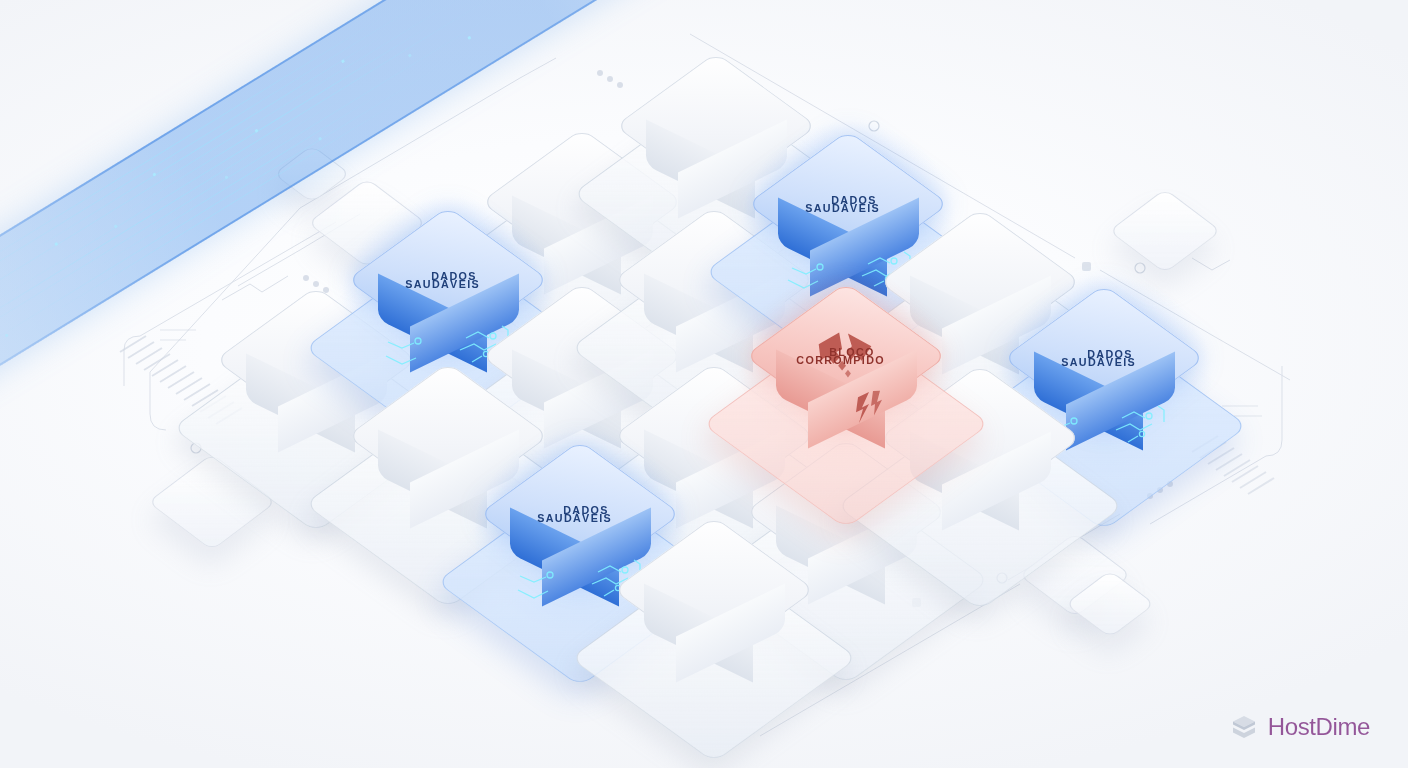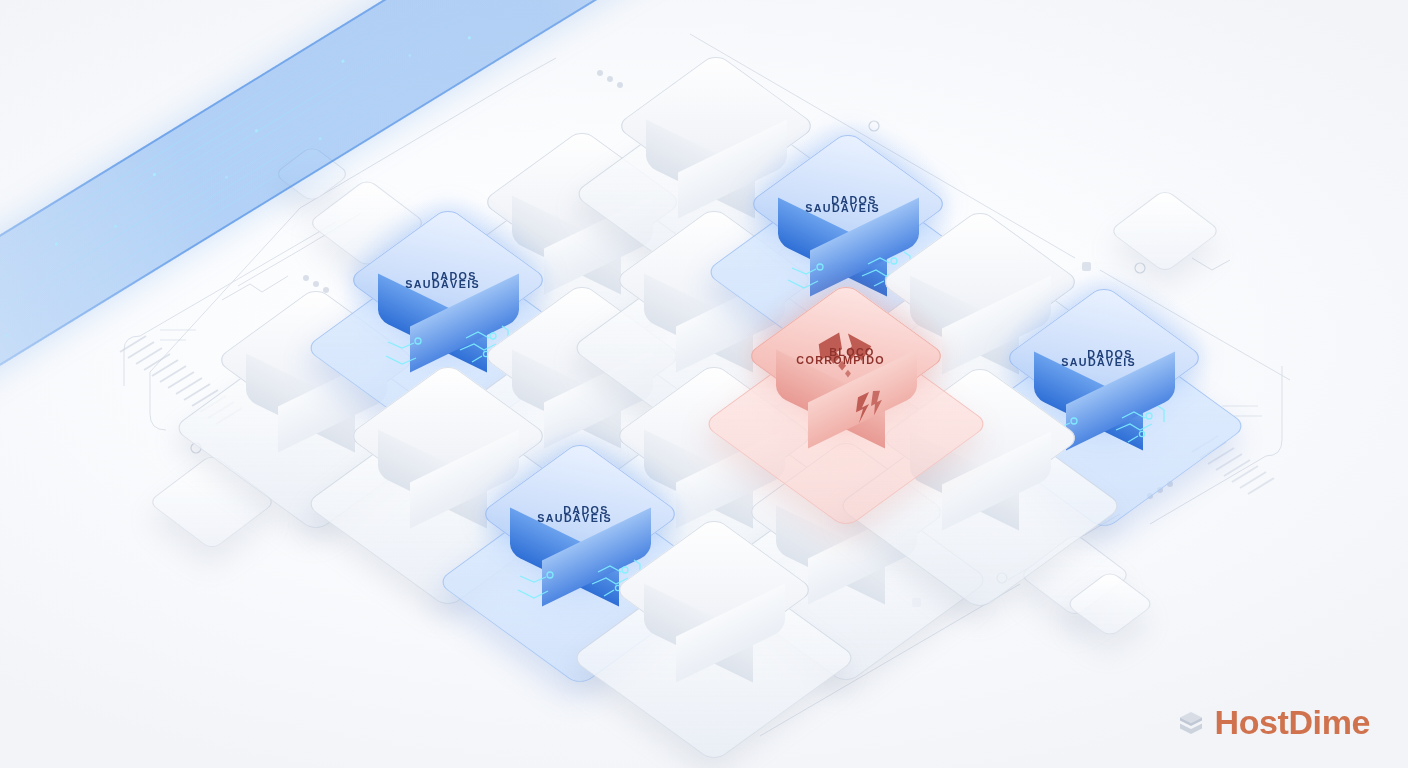--- a/index.html
+++ b/index.html
@@ -143,21 +143,21 @@
   .beam .bits{ position:absolute; inset:0; overflow:hidden; }
   .beam .bits i{ position:absolute; width:3px; height:3px; border-radius:1px;
                  background:rgba(170,235,255,.85); }
 
   
   .logo{
     position:absolute; right:38px; bottom:26px;
     display:flex; align-items:center; gap:9px;
     opacity:.72;
   }
-  .logo .word{ font-size:34px; font-weight:700; color:#c2410c; letter-spacing:-.4px; }
+  .logo .word{ font-size:24px; font-weight:400; color:#701a75; letter-spacing:-.4px; }
 
   .sr{ position:absolute; width:1px; height:1px; overflow:hidden; clip:rect(0 0 0 0); }
 </style>
 </head>
 <body>
 
 <div class="stage">
 
   <svg class="bg-circuit" width="1408" height="768" viewBox="0 0 1408 768" fill="none">
     <g stroke="#c3cbd9" stroke-width="1" opacity=".55" fill="none">

